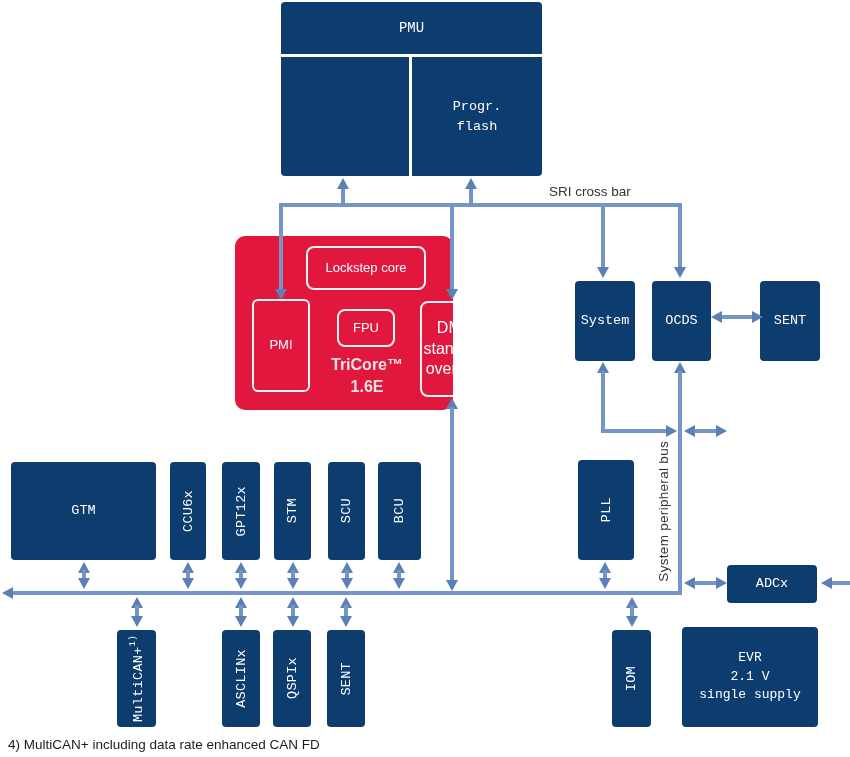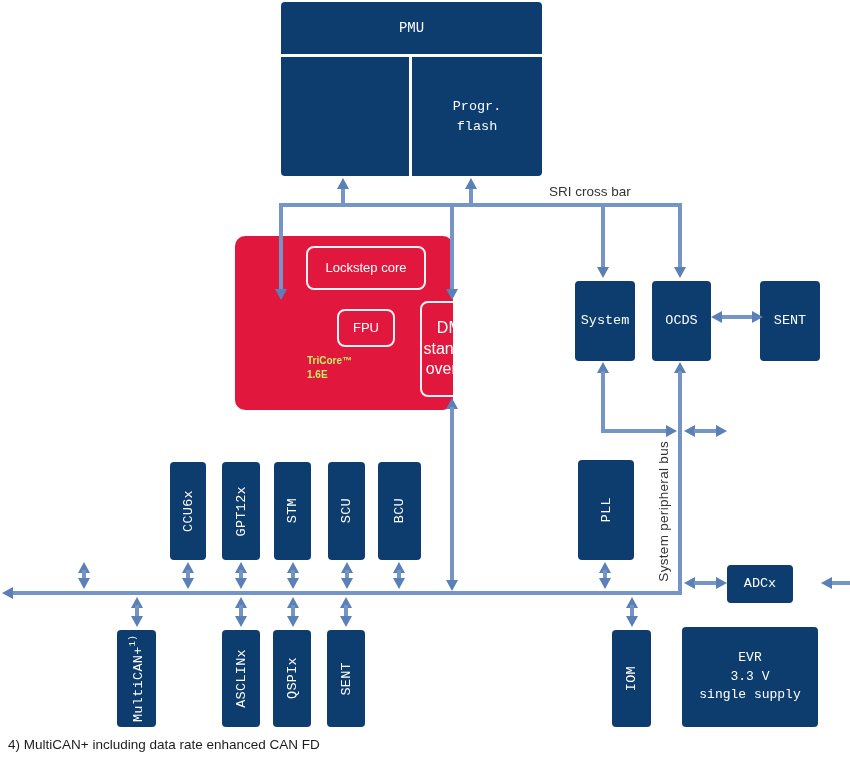--- a/index.html
+++ b/index.html
@@ -40,55 +40,57 @@
   .buslabel{position:absolute;color:var(--dark-text);font-size:13.5px;}
   .vbuslabel{position:absolute;color:var(--dark-text);font-size:13.5px;
              display:flex;align-items:center;justify-content:center;}
   .footnote{position:absolute;color:#1c1c1c;font-size:13.5px;}
 
   
   .pmu-title{position:absolute;top:0;left:0;right:0;height:52px;display:flex;align-items:center;justify-content:center;font-size:14px;}
   .pmu-hdiv{position:absolute;top:52px;left:0;right:0;height:3px;background:#fff;}
   .pmu-vdiv{position:absolute;top:55px;left:128px;width:3px;bottom:0;background:#fff;}
   .pmu-cell{position:absolute;top:55px;bottom:0;display:flex;align-items:center;justify-content:center;}
-  .tricore{position:absolute;color:#bef264;font-weight:bold;font-size:10px;line-height:1.35;
-           text-align:left;white-space:pre-line;}
+  .tricore{position:absolute;color:#e5e5e5;font-weight:bold;font-size:16px;line-height:1.35;
+           text-align:center;white-space:pre-line;}
   .lines{position:absolute;inset:0;z-index:5;pointer-events:none;}
   .blocks{position:absolute;inset:0;z-index:1;}
 </style>
 </head>
 <body>
 
 <div id="canvas">
 
   <div class="blocks">
 
     <div class="blk" style="left:281px;top:2px;width:261px;height:174px;">
       <div class="pmu-title lbl">PMU</div>
       <div class="pmu-hdiv"></div>
       <div class="pmu-vdiv"></div>
       <div class="pmu-cell lbl" style="left:131px;right:0;">Progr.
 flash</div>
     </div>
 
     <div class="red" style="left:235px;top:236px;width:218px;height:174px;">
       <div class="inner lbl" style="left:71px;top:10px;width:120px;height:44px;">Lockstep core</div>
+      <div class="inner lbl" style="left:17px;top:63px;width:58px;height:93px;border-radius:6px;">PMI</div>
       <div class="inner lbl" style="left:102px;top:73px;width:58px;height:38px;">FPU</div>
       <div class="inner lbl" style="left:185px;top:65px;width:63px;height:96px;font-size:16px;line-height:1.3;">DMI
 standby
 overlay</div>
       <div class="tricore" style="left:72px;top:118px;width:120px;">TriCore™
 1.6E</div>
     </div>
 
     <div class="blk lbl" style="left:575px;top:281px;width:60px;height:80px;">System</div>
     <div class="blk lbl" style="left:652px;top:281px;width:59px;height:80px;">OCDS</div>
     <div class="blk lbl" style="left:760px;top:281px;width:60px;height:80px;">SENT</div>
-    <div class="blk lbl" style="left:727px;top:565px;width:66px;height:38px;">ADCx</div>
-
+    <div class="blk lbl" style="left:727px;top:565px;width:90px;height:38px;">ADCx</div>
+
+    <div class="blk lbl" style="left:11px;top:462px;width:145px;height:98px;">GTM</div>
     <div class="blk" style="left:170px;top:462px;width:36px;height:98px;">
         <span class="vtext">CCU6x</span>
       </div>
     <div class="blk" style="left:222px;top:462px;width:38px;height:98px;">
         <span class="vtext">GPT12x</span>
       </div>
     <div class="blk" style="left:274px;top:462px;width:37px;height:98px;">
         <span class="vtext">STM</span>
       </div>
     <div class="blk" style="left:328px;top:462px;width:37px;height:98px;">
@@ -110,21 +112,21 @@
     <div class="blk" style="left:273px;top:630px;width:38px;height:97px;">
         <span class="vtext">QSPIx</span>
       </div>
     <div class="blk" style="left:327px;top:630px;width:38px;height:97px;">
         <span class="vtext">SENT</span>
       </div>
     <div class="blk" style="left:612px;top:630px;width:39px;height:97px;">
         <span class="vtext">IOM</span>
       </div>
     <div class="blk lbl" style="left:682px;top:627px;width:136px;height:100px;font-size:13px;">EVR
-3.3 V
+2.1 V
 single supply</div>
   </div>
 
   <div class="lines">
 
     <div class="hl" style="left:279px;top:203px;width:403px;"></div>
     <div class="buslabel" style="left:549px;top:184px;">SRI cross bar</div>
 
     <div class="vl" style="left:279px;top:205px;height:86px;"></div>
     <div class="ah ah-down" style="left:275px;top:289px;"></div>

